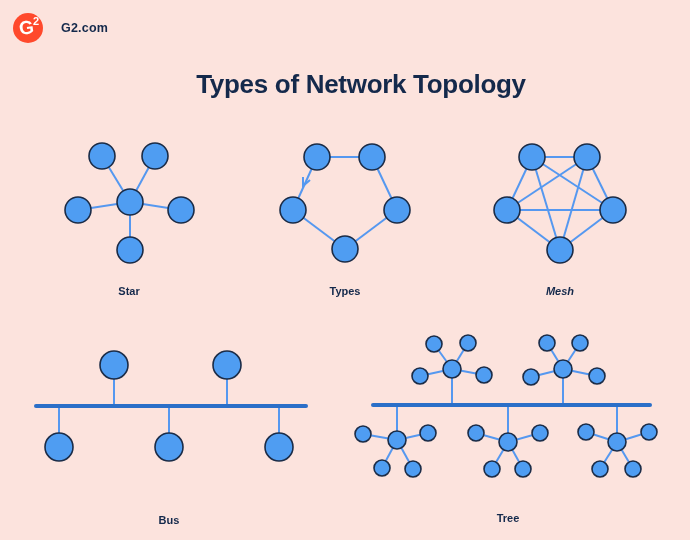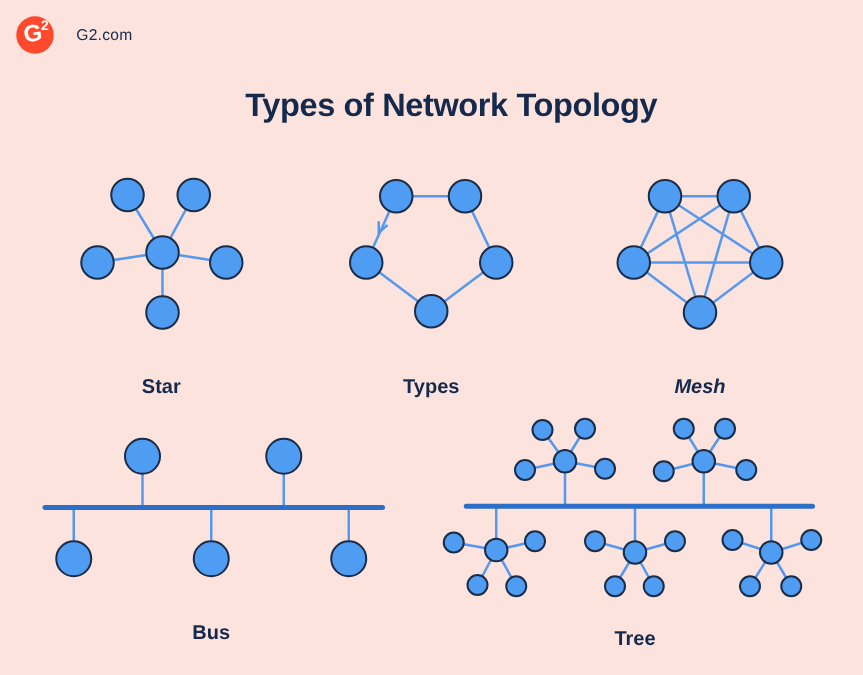--- a/index.html
+++ b/index.html
@@ -7,30 +7,30 @@
     --edge:#5598f0; --bus:#2b6fc8; --logo:#ff492c; --logo_text:#ffffff;
   }
   *{margin:0;padding:0;box-sizing:border-box;}
   html,body{width:690px;height:540px;}
   body{font-family:"Liberation Sans","DejaVu Sans",sans-serif;background:var(--background);}
   .page{position:relative;width:690px;height:540px;background:var(--background);overflow:hidden;}
   .header{position:absolute;left:13px;top:13px;display:flex;align-items:center;gap:18px;}
   .logo{position:relative;width:30px;height:30px;border-radius:50%;background:var(--logo);}
   .logo-g{position:absolute;left:6px;top:4px;color:var(--logo_text);font-size:19px;font-weight:800;transform:rotate(-8deg);}
   .logo-sup{position:absolute;right:4px;top:2px;color:var(--logo_text);font-size:11px;font-weight:800;}
-  .brand{color:var(--navy);font-size:12.5px;font-weight:400;letter-spacing:.2px;}
+  .brand{color:var(--navy);font-size:12.5px;font-weight:700;letter-spacing:.2px;}
   .title{position:absolute;left:16px;top:69px;width:100%;text-align:center;color:var(--navy);
          font-size:26px;font-weight:800;letter-spacing:-0.3px;}
   #diagram-svg{position:absolute;left:0;top:0;width:690px;height:540px;}
   #diagram-svg .edge{stroke:var(--edge);stroke-width:2;fill:none;}
   #diagram-svg .bus{stroke:var(--bus);stroke-linecap:round;}
   #diagram-svg .arrowhead{stroke:var(--edge);stroke-width:2;fill:none;}
   #diagram-svg .node{fill:var(--node_fill);stroke:var(--node_stroke);stroke-width:1.6;}
   .diagram-label{position:absolute;transform:translate(-50%,-50%);color:var(--navy);
-                 font-size:16px;font-weight:700;white-space:nowrap;margin-top:19px;}
+                 font-size:11px;font-weight:700;white-space:nowrap;}
 </style>
 </head>
 <body>
 
 <div class="page">
 
   <div class="header">
     <div class="logo">
       <span class="logo-g">G</span>
       <span class="logo-sup">2</span>
@@ -148,16 +148,16 @@
         <circle cx="586" cy="432" r="8" class="node"></circle>
         <circle cx="649" cy="432" r="8" class="node"></circle>
         <circle cx="600" cy="469" r="8" class="node"></circle>
         <circle cx="633" cy="469" r="8" class="node"></circle>
       </g>
     </svg>
 
   <div class="diagram-label" style="left: 129px; top: 291px;">Star</div>
   <div class="diagram-label" style="left: 345px; top: 291px;">Types</div>
   <div class="diagram-label" style="left: 560px; top: 291px; font-style: italic;">Mesh</div>
-  <div class="diagram-label" style="left: 169px; top: 488px;">Bus</div>
-  <div class="diagram-label" style="left: 508px; top: 493px;">Tree</div>
+  <div class="diagram-label" style="left: 169px; top: 520px;">Bus</div>
+  <div class="diagram-label" style="left: 508px; top: 518px;">Tree</div>
 
 </div>
 
 </body></html>

